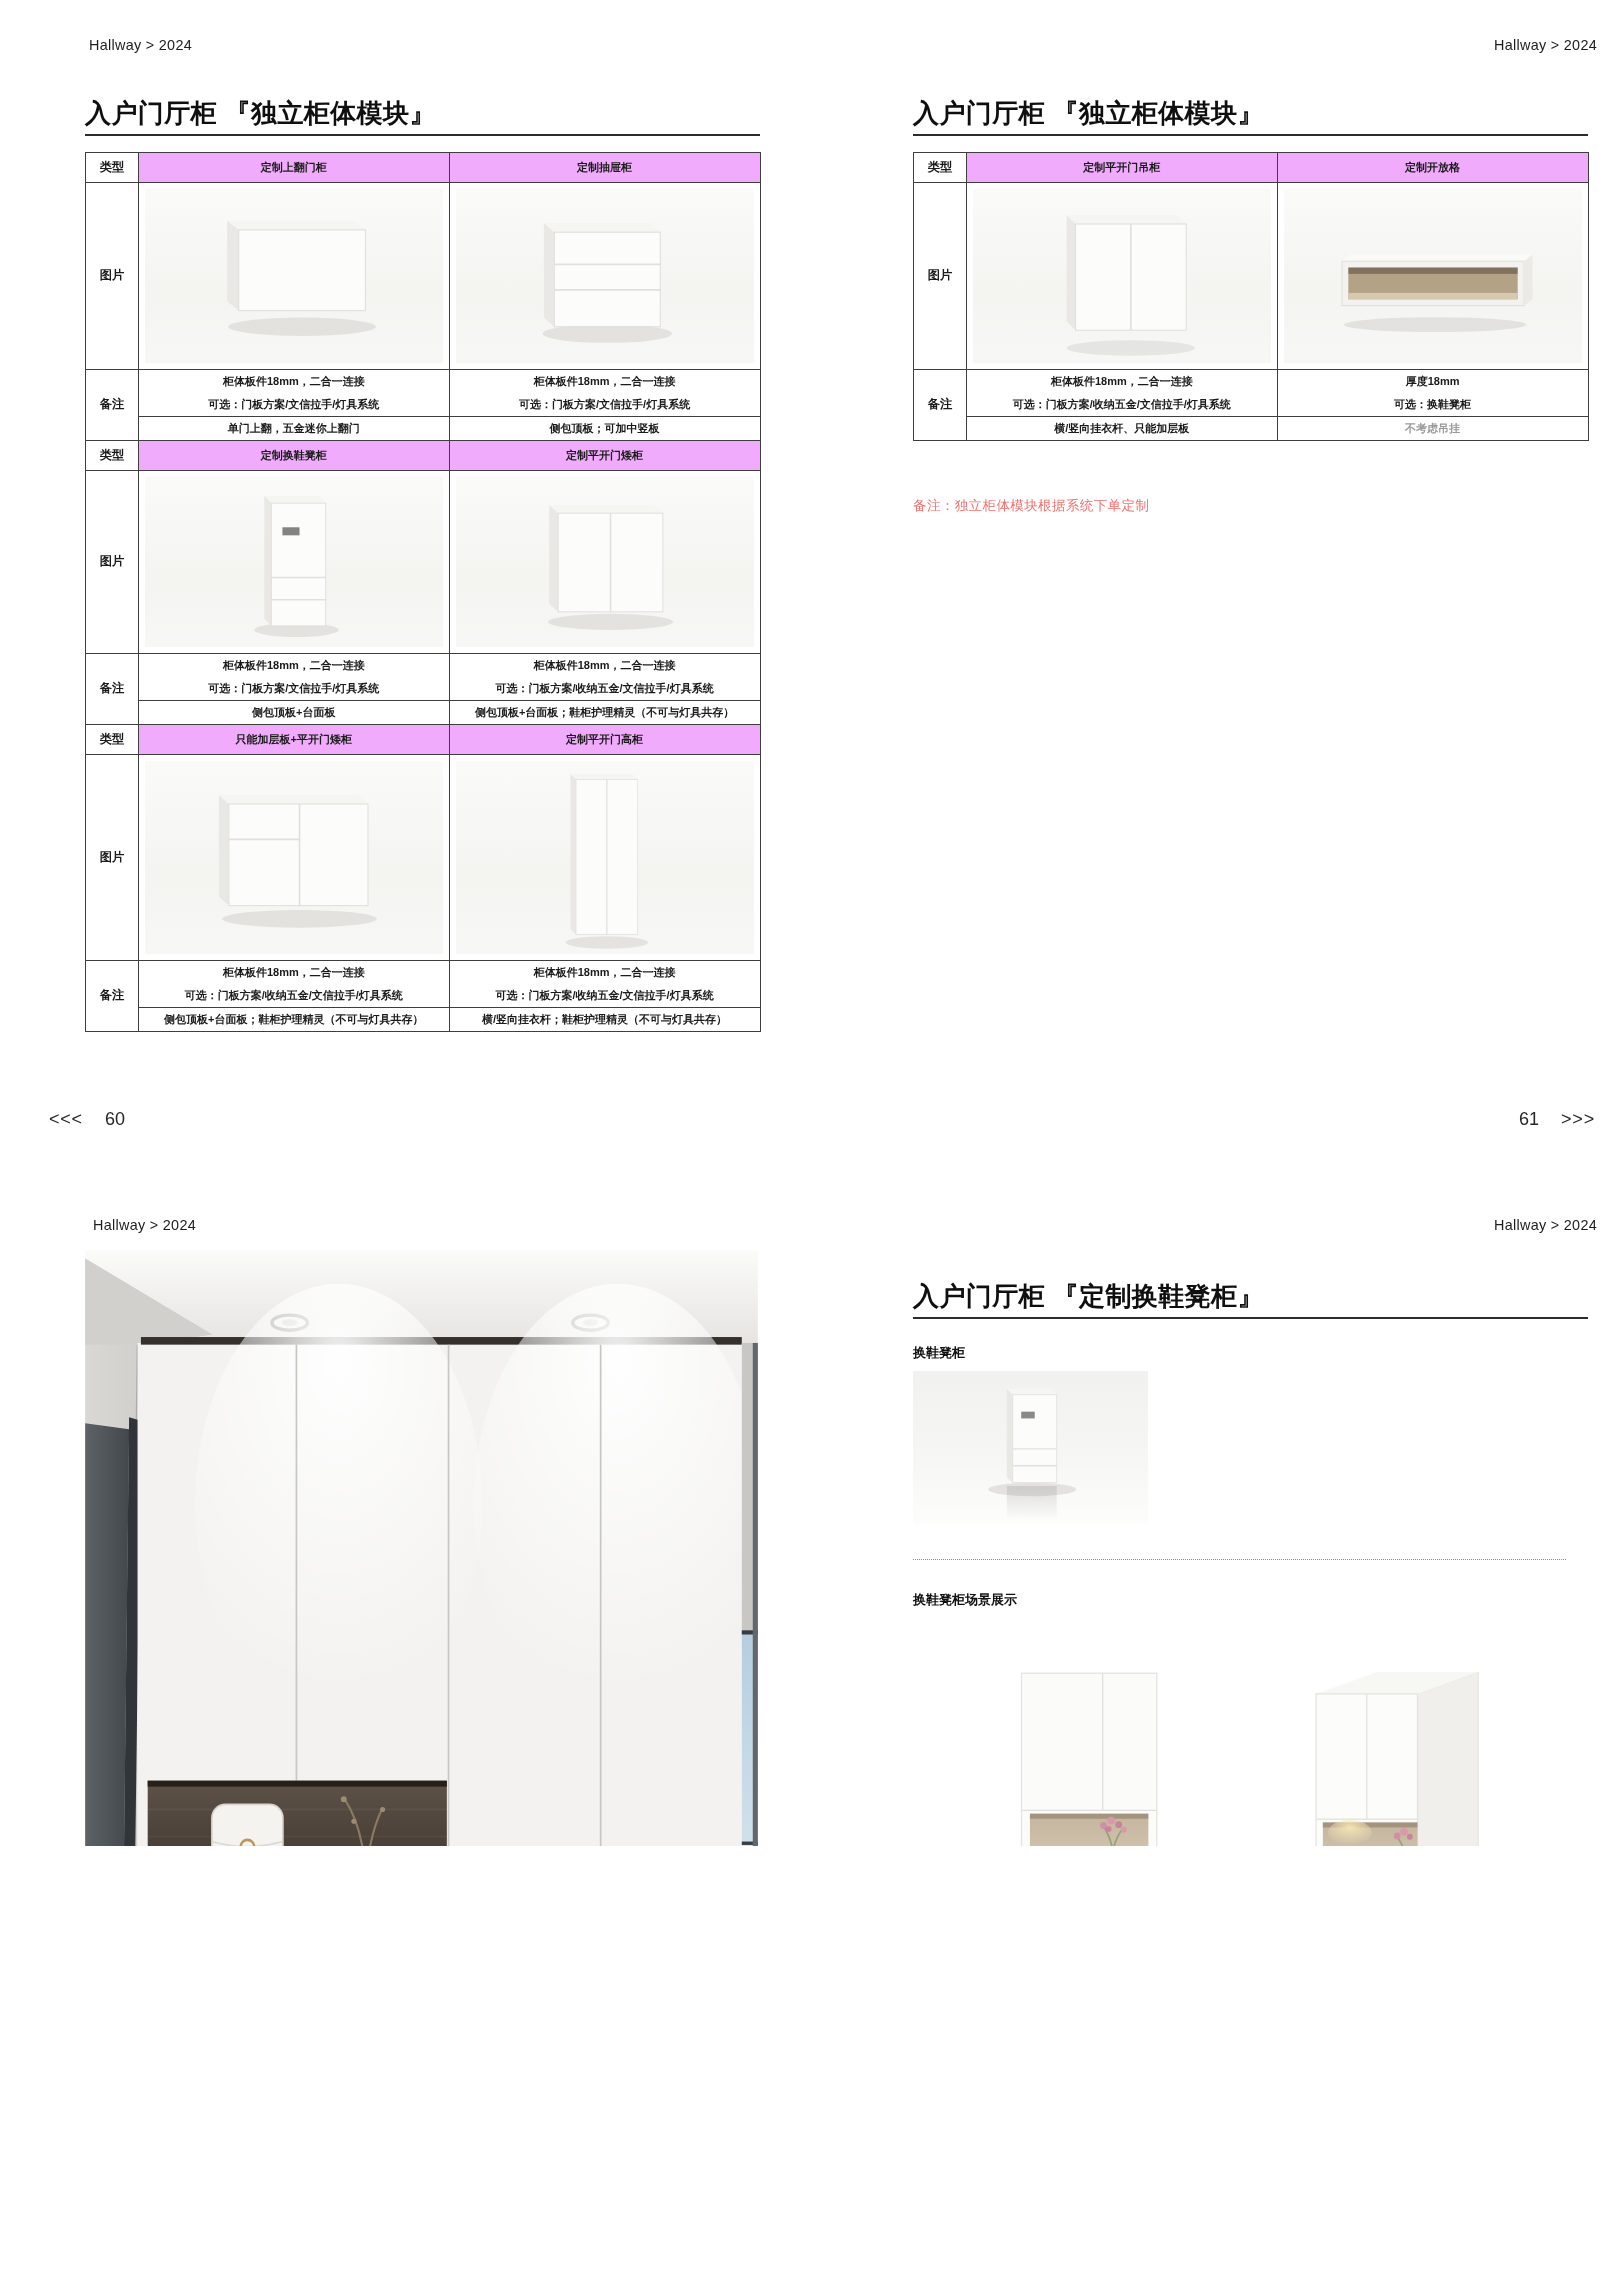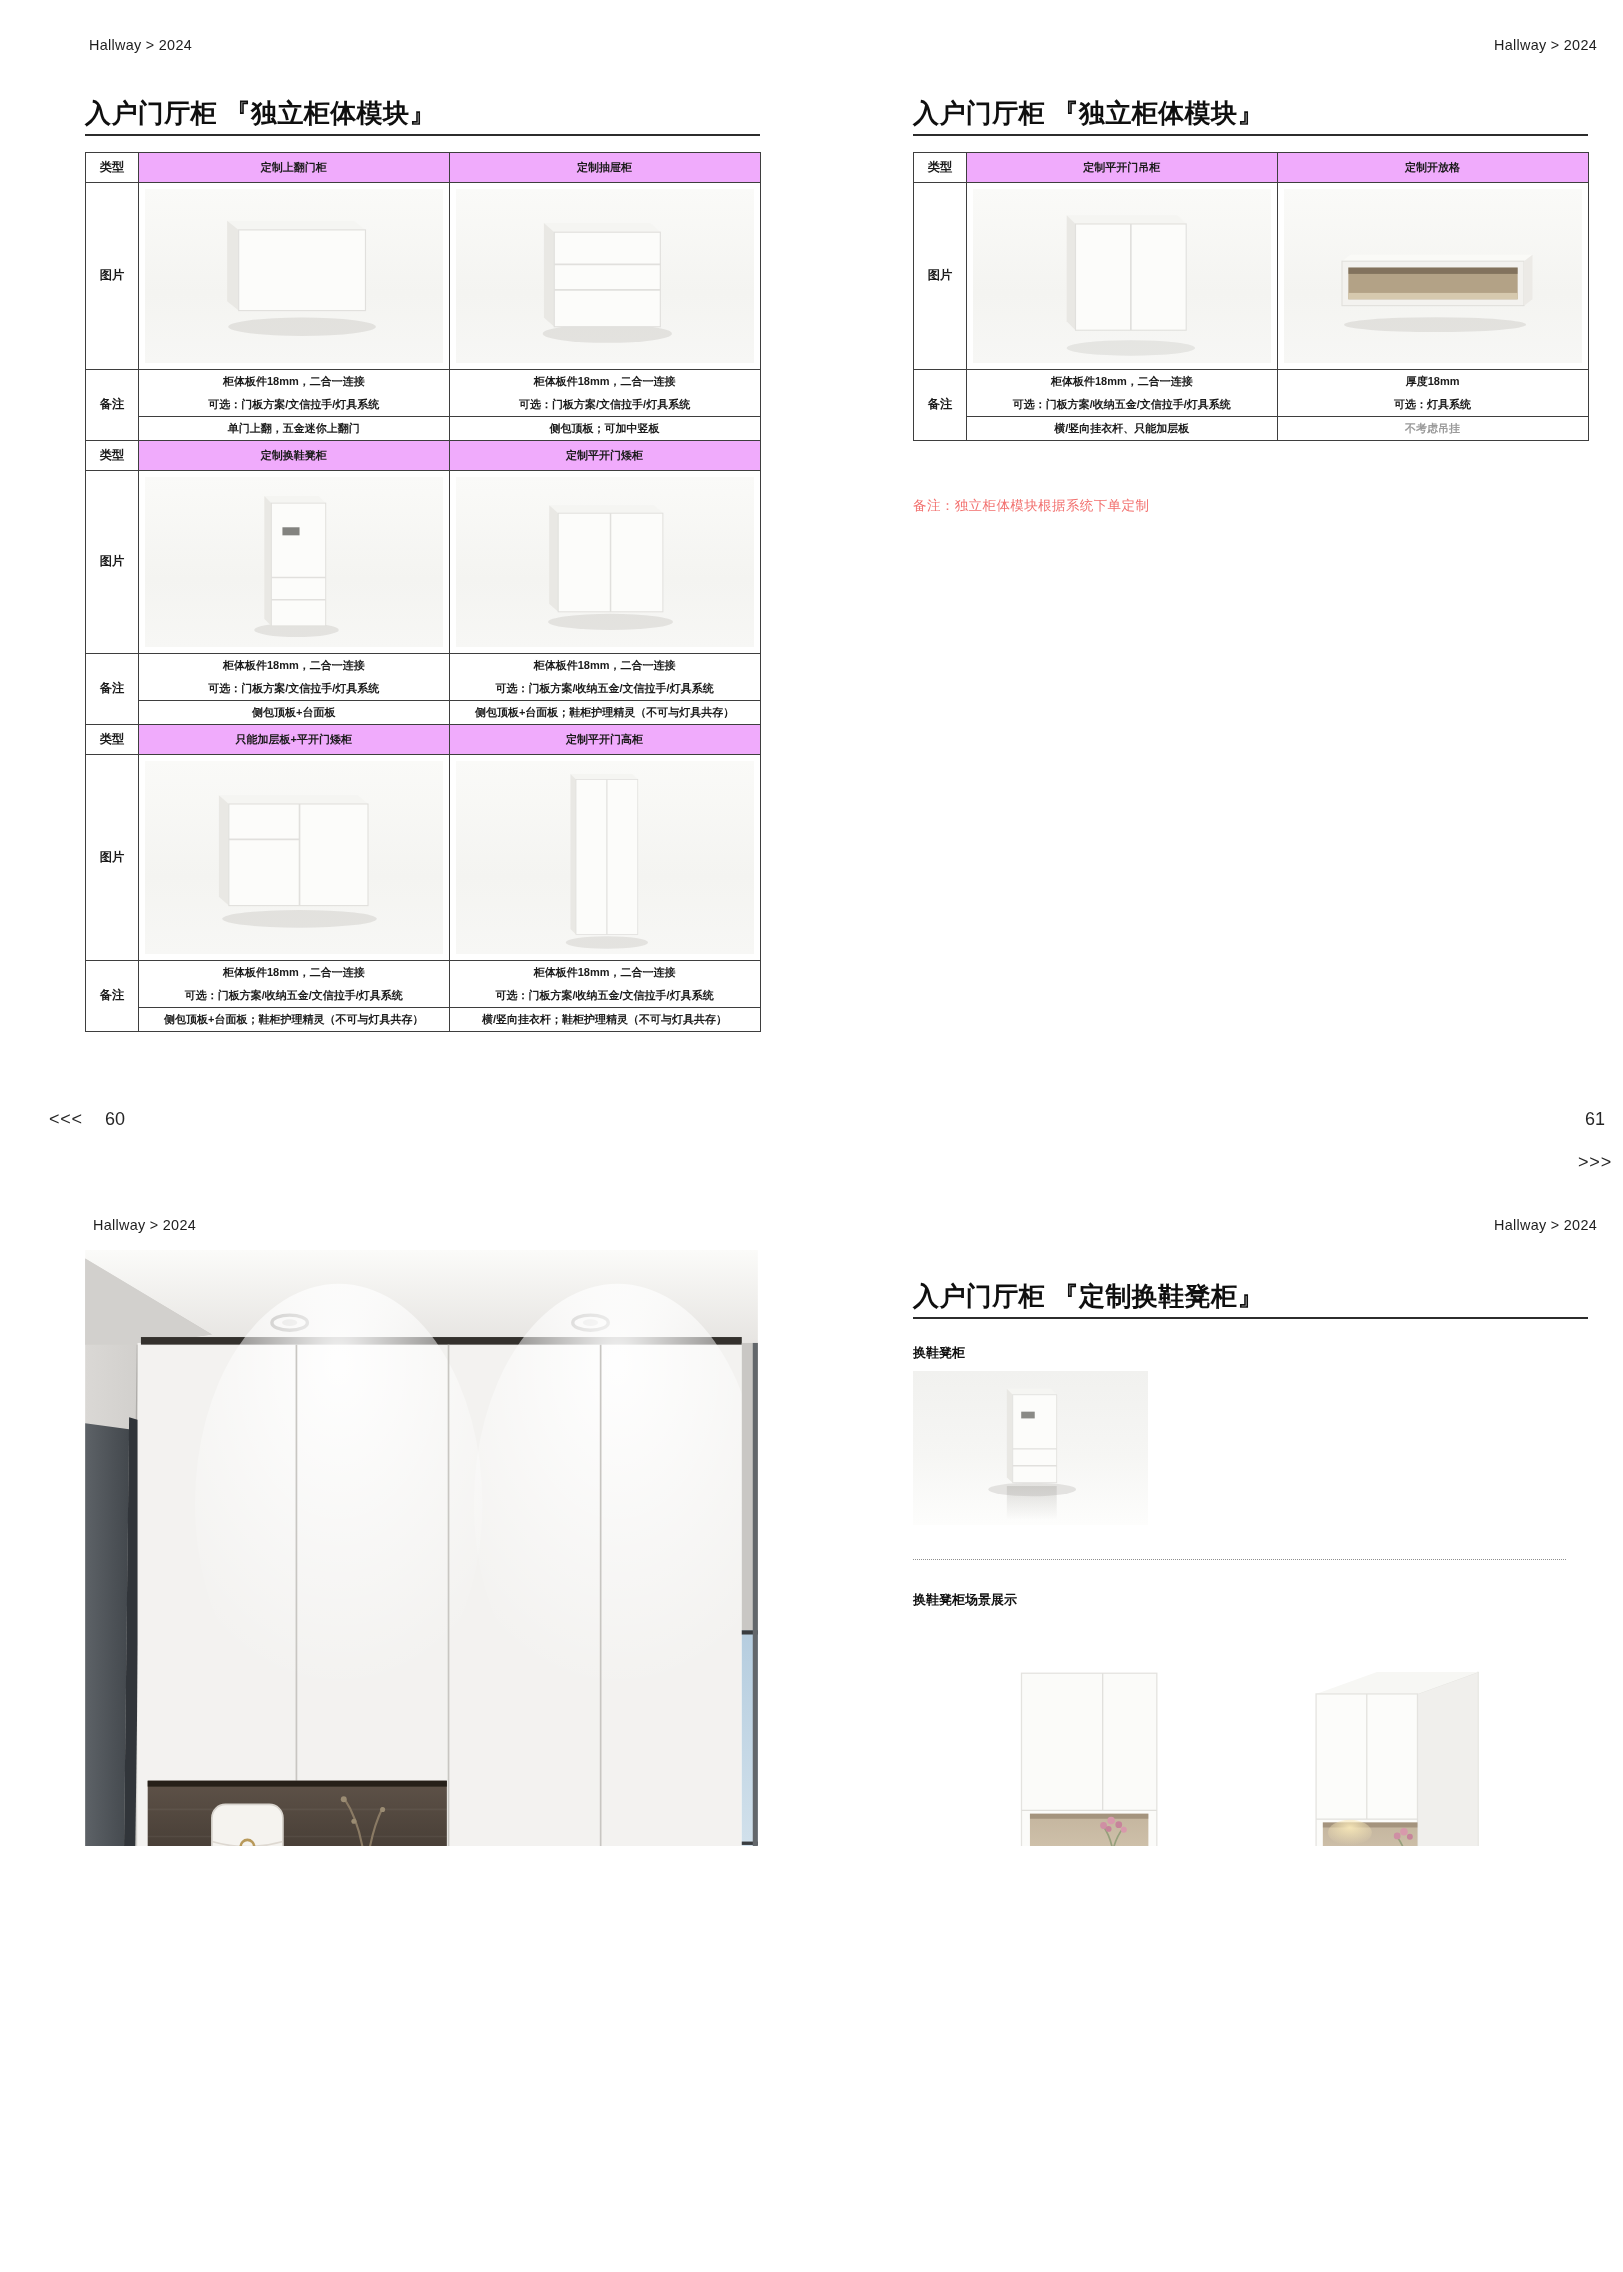--- a/index.html
+++ b/index.html
@@ -191,28 +191,28 @@
           <rect x="40" y="62" width="160" height="6" fill="rgba(50,38,26,.38)"></rect>
           <rect x="40" y="86" width="160" height="6" fill="#d6c9ae"></rect>
         </svg>
       </div>
         </div>
 
       <div class="c lbl span3">备注</div>
       <div class="c note">柜体板件18mm，二合一连接</div>
       <div class="c note">厚度18mm</div>
       <div class="c note">可选：门板方案/收纳五金/文信拉手/灯具系统</div>
-      <div class="c note">可选：灯具系统</div>
+      <div class="c note">可选：换鞋凳柜</div>
       <div class="c note">横/竖向挂衣杆、只能加层板</div>
       <div class="c note muted">不考虑吊挂</div>
     </div>
 
     <div class="abs rednote" style="left:101px;top:497px;">备注：独立柜体模块根据系统下单定制</div>
 
-    <div class="abs pnav" style="right:12px;top:1109px;flex-direction:column;">
+    <div class="abs pnav" style="right:29px;top:1109px;">
       <span>61</span>
       <span class="arr">&gt;&gt;&gt;</span>
     </div>
   </div>
 
   <div class="page" style="left:0;top:1136px;">
     <div class="abs crumb" style="left:93px;top:81px;">Hallway &gt; 2024</div>
 
     <div class="abs" style="left:85px;top:114px;width:673px;height:960px;">
       <svg width="673" height="960" viewBox="0 0 796 1136">

